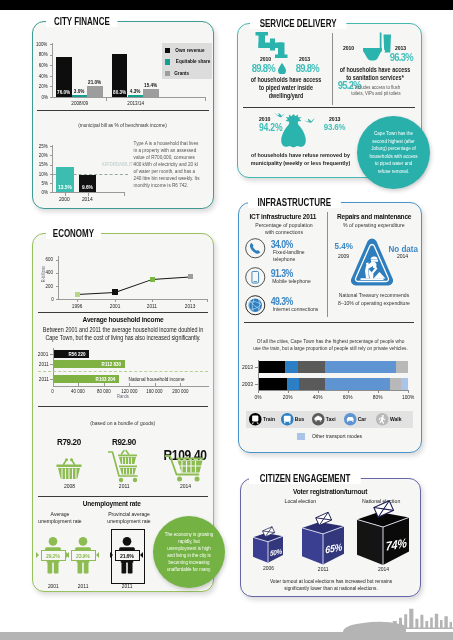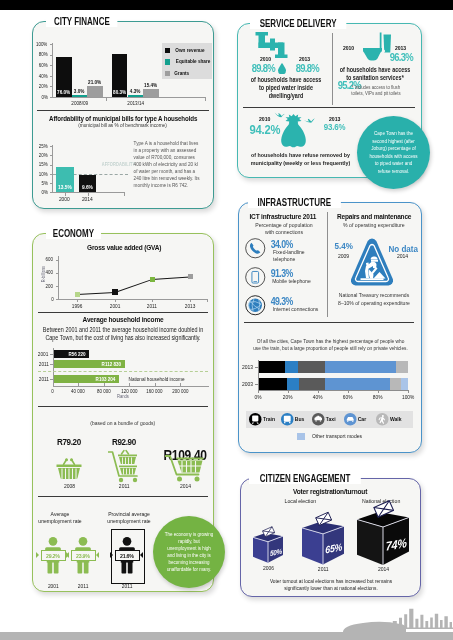--- a/index.html
+++ b/index.html
@@ -58,21 +58,20 @@
 <div style="position:absolute;left:106px;top:97.0px;width:1px;height:3.5px;background:#9a9a9a;"></div>
 <div style="position:absolute;left:205px;top:97.0px;width:1px;height:3.5px;background:#9a9a9a;"></div>
 <div style="position:absolute;left:161.5px;top:42.5px;width:50px;height:36px;background:#dcdcdc;"></div>
 <div style="position:absolute;left:164.7px;top:47.5px;width:5.6px;height:5.6px;background:#0d0d0d;"></div>
 <div style="position:absolute;left:172.5px;top:46.5px;font-size:5.4px;font-weight:bold;color:#111;white-space:nowrap;"><span class="cx">Own revenue</span></div>
 <div style="position:absolute;left:164.7px;top:59.0px;width:5.6px;height:5.6px;background:#13a08e;"></div>
 <div style="position:absolute;left:172.5px;top:58.0px;font-size:5.4px;font-weight:bold;color:#111;white-space:nowrap;"><span class="cx">Equitable share</span></div>
 <div style="position:absolute;left:164.7px;top:70.5px;width:5.6px;height:5.6px;background:#9d9d9d;"></div>
 <div style="position:absolute;left:172.5px;top:69.5px;font-size:5.4px;font-weight:bold;color:#111;white-space:nowrap;"><span class="cx">Grants</span></div>
 <div class="hr" style="left:37px;top:110px;width:172px;height:1.2px;background:#3a3a3a;"></div>
-<div class="c bold" style="left:33px;top:113.5px;width:180px;font-size:7.2px;color:#111;letter-spacing:-0.15px;"><span class="cx">Affordability of municipal bills for type A households</span></div>
 <div class="c" style="left:33px;top:121.5px;width:180px;font-size:5.5px;color:#333;"><span class="cx">(municipal bill as % of benchmark income)</span></div>
 <div style="position:absolute;left:52.2px;top:144.9px;width:1px;height:48.5px;background:#9a9a9a;"></div>
 <div style="position:absolute;left:49.7px;top:192.4px;width:3.5px;height:1px;background:#9a9a9a;"></div>
 <div style="position:absolute;left:29.200000000000003px;top:189.1px;width:19px;text-align:right;font-size:5.2px;color:#222;"><span class="cx">0%</span></div>
 <div style="position:absolute;left:49.7px;top:183.1px;width:3.5px;height:1px;background:#9a9a9a;"></div>
 <div style="position:absolute;left:29.200000000000003px;top:179.79999999999998px;width:19px;text-align:right;font-size:5.2px;color:#222;"><span class="cx">5%</span></div>
 <div style="position:absolute;left:49.7px;top:173.8px;width:3.5px;height:1px;background:#9a9a9a;"></div>
 <div style="position:absolute;left:29.200000000000003px;top:170.5px;width:19px;text-align:right;font-size:5.2px;color:#222;"><span class="cx">10%</span></div>
 <div style="position:absolute;left:49.7px;top:164.5px;width:3.5px;height:1px;background:#9a9a9a;"></div>
 <div style="position:absolute;left:29.200000000000003px;top:161.2px;width:19px;text-align:right;font-size:5.2px;color:#222;"><span class="cx">15%</span></div>
@@ -132,21 +131,21 @@
 <path fill="#2bb3ae" d="M33 10 l4 5 l6 -4 l-1 6 l8 0 l-5 4 l5 4 l-8 1 l1 6 l-6 -4 l-4 5 l-4 -5 l-6 4 l1 -6 l-8 -1 l5 -4 l-5 -4 l8 0 l-1 -6 l6 4 z"></path>
 </svg>
 <svg style="position:absolute;left:274px;top:112px;" width="11" height="8" viewBox="0 0 24 18">
 <path fill="#2bb3ae" d="M1 1 q6 7 11 7 q-4 -5 -2 -6 q4 2 7 7 q3 -4 7 -5 q-5 4 -8 8 q-8 -1 -15 -11 z"></path>
 </svg>
 <svg style="position:absolute;left:303px;top:117px;" width="12" height="8" viewBox="0 0 26 18">
 <path fill="#2bb3ae" d="M1 7 q7 4 12 3 q-4 -4 -2 -6 q4 2 7 6 q4 -5 8 -7 q-4 6 -8 10 q-9 0 -17 -6 z"></path>
 </svg>
 <div class="c" style="left:248px;top:115.5px;width:34px;font-size:6.0px;font-weight:bold;color:#111;"><span class="cx">2010</span></div>
 <div class="c" style="left:318px;top:115.5px;width:34px;font-size:6.0px;font-weight:bold;color:#111;"><span class="cx">2013</span></div>
-<div class="c" style="left:246px;top:121.5px;width:38px;font-size:13px;font-weight:bold;color:#3fbfba;letter-spacing:-0.2px;"><span class="cx">94.2%</span></div>
+<div class="c" style="left:246px;top:121.5px;width:38px;font-size:10px;font-weight:bold;color:#3fbfba;letter-spacing:-0.2px;text-align:right;"><span class="cx">94.2%</span></div>
 <div class="c" style="left:316px;top:121.5px;width:38px;font-size:9.2px;font-weight:bold;color:#3fbfba;letter-spacing:-0.2px;"><span class="cx">93.6%</span></div>
 <div class="c" style="left:239px;top:151px;width:123px;font-size:6.2px;line-height:8.3px;color:#1c1c1c;font-weight:bold;"><span class="cx">of households have refuse removed by municipality (weekly or less frequently)</span></div>
 <div style="position:absolute;left:357px;top:116px;width:73px;height:73px;border-radius:50%;background:#29b0ab;color:#fff;font-size:5.3px;line-height:7.5px;text-align:center;display:flex;align-items:center;justify-content:center;padding:0 7px;box-sizing:border-box;box-shadow:1px 2px 4px rgba(0,0,0,0.2);">
       <span class="cx">Cape Town has the second highest (after Joburg) percentage of households with access to piped water and refuse removal.</span>
     </div>
 
 <div class="panel" style="left:238px;top:202px;width:184px;height:251px;border:1.1px solid #4a93c9;"></div>
 <div class="ptitle" style="left:248px;top:197px;"><span class="cx">INFRASTRUCTURE</span></div>
 <div class="vr" style="left:327px;top:212px;height:105px;background:#8f8f8f;"></div>
 <div class="hr" style="left:244px;top:322px;width:170px;height:1.2px;background:#3a3a3a;"></div>
@@ -255,21 +254,20 @@
 <svg style="position:absolute;left:376.0px;top:413px;" width="12.5" height="12.5" viewBox="0 0 40 40">
       <circle cx="20" cy="20" r="20" fill="#b8b8b8"></circle>
       <path fill="#ffffff" d="M22 6 a3.2 3.2 0 1 1 0 6.4 a3.2 3.2 0 0 1 0 -6.4 z M21 13 l4 2 l4 7 l-3 2 l-3 -5 l-1 6 l4 8 l-3 2 l-5 -9 l-4 7 l-3 -2 l5 -10 l1 -6 l-4 3 l-2 5 l-3 -1 l3 -7 z"></path>
     </svg>
 <div style="position:absolute;left:389.0px;top:416.0px;font-size:5.9px;font-weight:bold;color:#111;white-space:nowrap;"><span class="cx">Walk</span></div>
 <div style="position:absolute;left:297px;top:433px;width:8px;height:7px;background:#a9c4e8;"></div>
 <div style="position:absolute;left:308px;top:433px;font-size:5.8px;color:#222;white-space:nowrap;"><span class="cx">Other transport modes</span></div>
 
 <div class="panel" style="left:32px;top:233px;width:182px;height:359px;border:1.1px solid #97c15c;"></div>
 <div class="ptitle" style="left:46px;top:228px;"><span class="cx">ECONOMY</span></div>
-<div class="c bold" style="left:40px;top:243px;width:168px;font-size:7.6px;color:#111;letter-spacing:-0.2px;"><span class="cx">Gross value added (GVA)</span></div>
 <div style="position:absolute;left:58.0px;top:255.5px;width:1px;height:43.5px;background:#9a9a9a;"></div>
 <div style="position:absolute;left:55.5px;top:299.0px;width:3.5px;height:1px;background:#9a9a9a;"></div>
 <div style="position:absolute;left:39.0px;top:295.8px;width:15px;text-align:right;font-size:5.2px;color:#222;"><span class="cx">0</span></div>
 <div style="position:absolute;left:55.5px;top:285.8333333333333px;width:3.5px;height:1px;background:#9a9a9a;"></div>
 <div style="position:absolute;left:39.0px;top:282.6333333333333px;width:15px;text-align:right;font-size:5.2px;color:#222;"><span class="cx">200</span></div>
 <div style="position:absolute;left:55.5px;top:272.6666666666667px;width:3.5px;height:1px;background:#9a9a9a;"></div>
 <div style="position:absolute;left:39.0px;top:269.4666666666667px;width:15px;text-align:right;font-size:5.2px;color:#222;"><span class="cx">400</span></div>
 <div style="position:absolute;left:55.5px;top:259.5px;width:3.5px;height:1px;background:#9a9a9a;"></div>
 <div style="position:absolute;left:39.0px;top:256.3px;width:15px;text-align:right;font-size:5.2px;color:#222;"><span class="cx">600</span></div>
 <div style="position:absolute;left:31px;top:272px;width:24px;text-align:center;font-size:4.6px;color:#667;transform:rotate(-90deg);transform-origin:center center;"><span class="cx">R-billions</span></div>
@@ -360,20 +358,21 @@
 <path fill="none" stroke="#8cbc52" stroke-width="3.6" stroke-linecap="round" stroke-linejoin="round" d="M1 4 h9 l13 37 h44"></path>
 <path fill="#8cbc52" d="M23 7 h54 v4 h-54 z"></path>
 <path fill="#8cbc52" d="M25 13 h50 l-6 24 h-36 z"></path>
 <g stroke="#f6f6f4" stroke-width="2.2">
         <path d="M34 14 v23 M43 14 v23 M52 14 v23 M61 14 v23 M26.5 24 h47"></path>
       </g>
 <circle cx="29" cy="50" r="5.0" fill="#8cbc52"></circle>
       <circle cx="64" cy="50" r="5.0" fill="#8cbc52"></circle>
 </svg>
 <div class="hr" style="left:38px;top:496px;width:170px;height:1.2px;background:#3a3a3a;"></div>
+<div class="c bold" style="left:33px;top:499px;width:158px;font-size:7.6px;color:#111;letter-spacing:-0.2px;"><span class="cx">Unemployment rate</span></div>
 <div class="c" style="left:29px;top:511px;width:62px;font-size:5.9px;line-height:7.4px;color:#222;"><span class="cx">Average unemployment rate</span></div>
 <div class="c" style="left:96px;top:511px;width:66px;font-size:5.9px;line-height:7.4px;color:#222;"><span class="cx">Provincial average unemployment rate</span></div>
 <svg style="position:absolute;left:42.0px;top:532px;" width="22" height="47" viewBox="0 0 56 96">
 <circle cx="28" cy="12" r="11" fill="#8cbc52"></circle>
 <path fill="#8cbc52" d="M12 27 h32 a4 4 0 0 1 4 4 v8 h-40 v-8 a4 4 0 0 1 4 -4 z"></path>
 <rect x="14" y="64" width="12" height="30" rx="2" fill="#8cbc52"></rect>
 <rect x="30" y="64" width="12" height="30" rx="2" fill="#8cbc52"></rect>
 <rect x="12" y="38" width="32" height="28" fill="#8cbc52"></rect>
 </svg>
 <div class="c" style="left:37.0px;top:583px;width:32px;font-size:5.7px;color:#222;"><span class="cx">2001</span></div>

